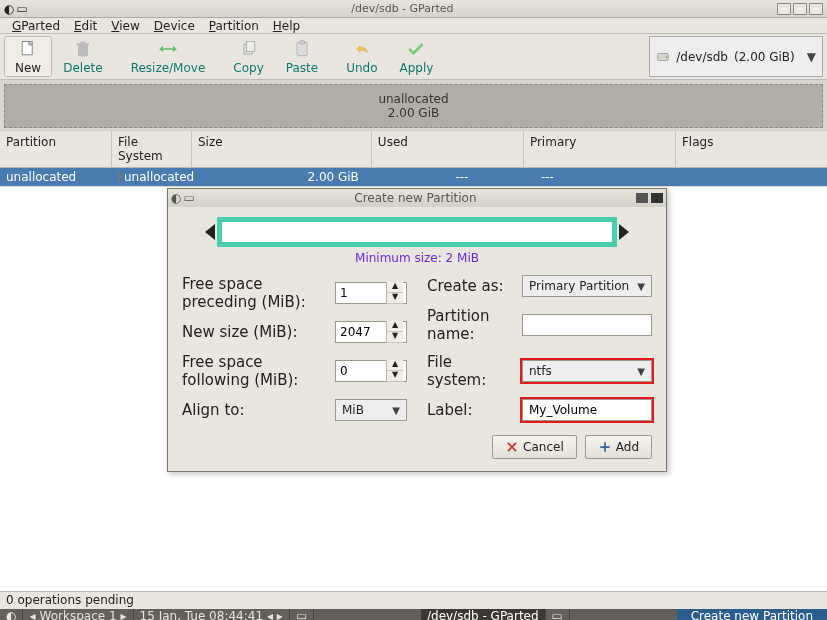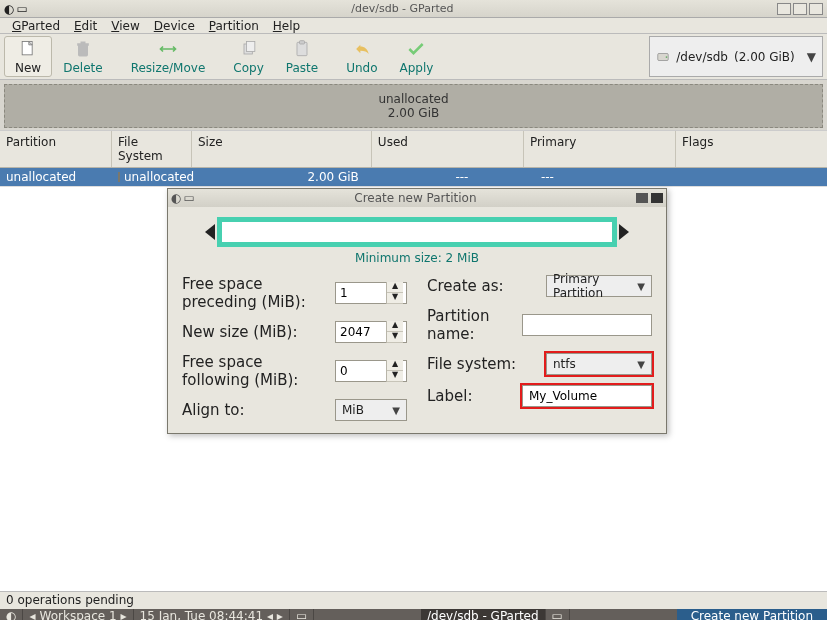--- a/index.html
+++ b/index.html
@@ -68,30 +68,30 @@
   .dialog .dlg-title { height: 18px; background: linear-gradient(#e5e3da,#d2d0c7); display:flex; align-items:center; font-size: 11px; color:#555;}
   .dialog .dlg-title .t { flex:1; text-align:center; }
   .dialog .dlg-title .wmx { width:12px; height:10px; background:#555; margin-right:3px;}
   .dialog .dlg-title .wmi { display:flex; gap:2px; padding-left:3px;}
   .dialog .dlg-body { padding: 10px 14px 12px; }
   .slider-row { display:flex; align-items:center; justify-content:center; gap:2px; margin-bottom:4px;}
   .slider-row .tri { width:0;height:0;border-top:8px solid transparent;border-bottom:8px solid transparent; }
   .slider-row .tri.l { border-right:10px solid #222; }
   .slider-row .tri.r { border-left:10px solid #222; }
   .slider-row .bar { width: 400px; height: 30px; border: 5px solid #47d0b0; background: #fff; }
-  .minmax { text-align:center; font-size:12px; color:#0f766e; display:flex; justify-content:center; gap:40px; margin-bottom:10px;}
+  .minmax { text-align:center; font-size:12px; color:#6d28d9; display:flex; justify-content:center; gap:40px; margin-bottom:10px;}
   .form { display:flex; gap:20px; }
   .col { flex:1; display:flex; flex-direction:column; gap:10px; }
   .frow { display:flex; align-items:center; gap:6px; }
   .frow label { flex:1; font-size:15px; }
   .spin { display:flex; align-items:center; border:1px solid #9a978b; background:#fff; height:22px; width:72px;}
   .spin input { border:none; width:50px; padding:2px 4px; font-size:12px; outline:none; background:transparent;}
   .spin .sbtns { display:flex; flex-direction:column; border-left:1px solid #b8b5a9;}
   .spin .sbtn { height:11px; width:16px; font-size:8px; line-height:8px; text-align:center; background:#efede5; border-bottom:1px solid #c7c4b8; cursor:default;}
-  .dd-sel { border:1px solid #9a978b; background:#eee; height:22px; width:106px; display:flex; align-items:center; padding:0 6px; justify-content:space-between; }
+  .dd-sel { border:1px solid #9a978b; background:#eee; height:22px; width:130px; display:flex; align-items:center; padding:0 6px; justify-content:space-between; }
   .dd-sel.small { width:72px; }
   .dd-sel .arrow { color:#444; font-size:10px;}
   .tinput { border:1px solid #9a978b; background:#fff; height:22px; width:130px; padding:0 6px; font-size:12px;}
   .hl-red { outline: 2px solid #e21c1c; outline-offset: 0; }
   .btnrow { display:flex; justify-content:flex-end; gap:8px; margin-top:14px;}
   .btn { border:1px solid #9a978b; background:linear-gradient(#f6f4ec,#e2e0d7); padding:4px 12px; display:flex; align-items:center; gap:4px; font-size:12px; border-radius:2px;}
   .btn svg { width:14px; height:14px;}
 
   .disk-icon { width:14px; height:14px; display:inline-block;}
 </style>
@@ -306,14 +306,28 @@
             <span>ntfs</span>
               <span class="arrow">▼</span>
           </div>
         </div>
         <div class="frow">
           <label>Label:</label>
           <input class="tinput hl-red" value="My_Volume" style="">
         </div>
       </div>
     </div>
+    <div class="btnrow">
+      <div class="btn">
+        <svg viewBox="0 0 24 24">
+            <path d="M5 5l14 14M19 5L5 19" stroke="#c33" stroke-width="3"></path>
+          </svg>
+        <span>Cancel</span>
+      </div>
+      <div class="btn">
+        <svg viewBox="0 0 24 24">
+            <path d="M12 4v16M4 12h16" stroke="#36a" stroke-width="3"></path>
+          </svg>
+        <span>Add</span>
+      </div>
+    </div>
   </div>
 </div>
 
 </body></html>

